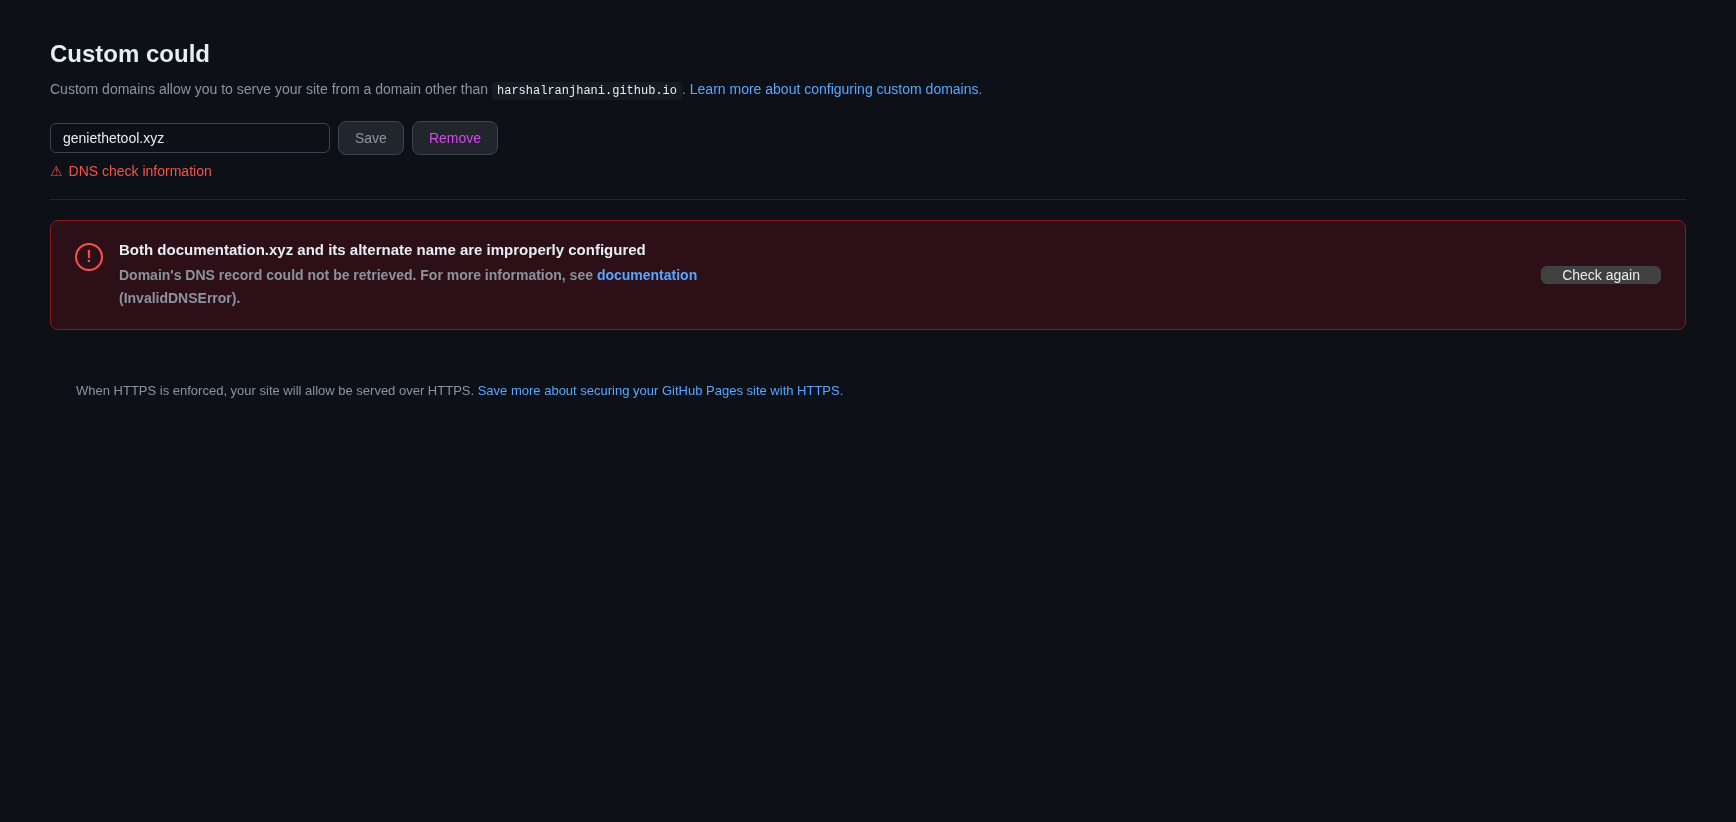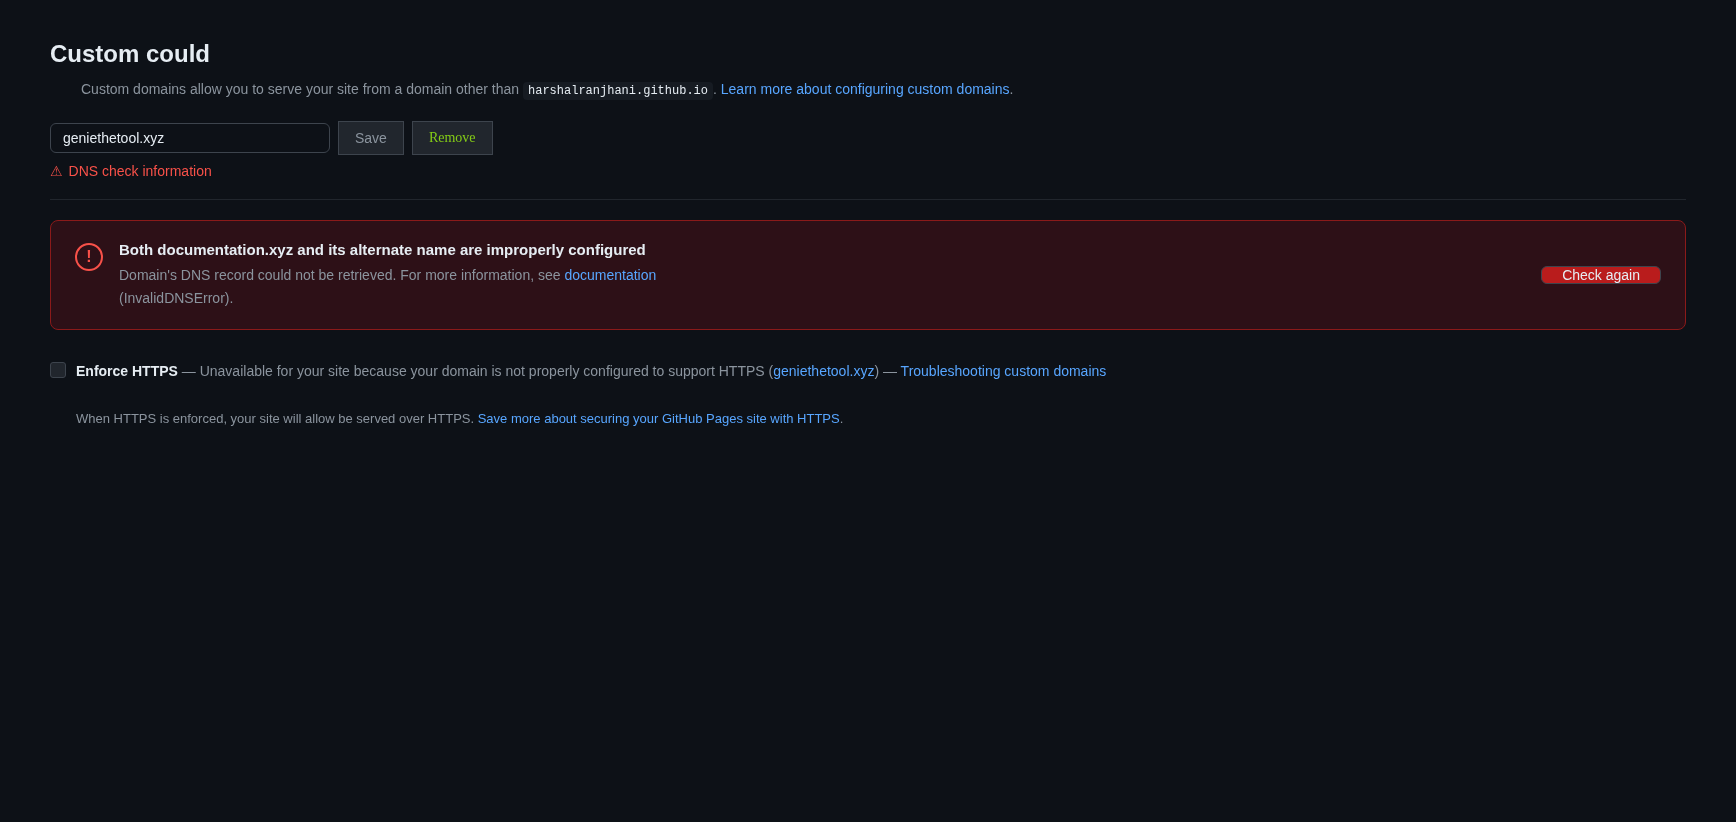--- a/index.html
+++ b/index.html
@@ -23,21 +23,20 @@
       font-weight: 600;
       color: #e6edf3;
       margin-bottom: 10px;
     }
 
     .description {
       color: #8b949e;
       font-size: 14px;
       line-height: 1.6;
       margin-bottom: 20px;
-      margin-left: 31px;
     }
 
     .description code {
       font-family: "SFMono-Regular", Consolas, "Liberation Mono", Menlo, monospace;
       background-color: #161b22;
       padding: 2px 5px;
       border-radius: 4px;
       font-size: 12px;
       color: #e6edf3;
     }
@@ -60,39 +59,38 @@
       border-radius: 6px;
       color: #e6edf3;
       font-size: 14px;
       padding: 6px 12px;
       width: 280px;
       outline: none;
     }
 
     .btn {
       padding: 6px 16px;
-      border-radius: 0;
+      border-radius: 8px;
       font-size: 14px;
       font-weight: 500;
       cursor: pointer;
       border: 1px solid;
       line-height: 20px;
     }
 
     .btn-save {
       background-color: #21262d;
       border-color: #3d444d;
       color: #8b949e;
     }
 
     .btn-remove {
       background-color: #21262d;
       border-color: #3d444d;
-      color: #84cc16;
-      font-family: Liberation Serif, serif;
+      color: #d946ef;
     }
 
     .dns-error {
       color: #f85149;
       font-size: 14px;
       display: flex;
       align-items: center;
       gap: 6px;
       margin-bottom: 20px;
     }
@@ -144,24 +142,25 @@
       font-weight: 700;
       font-size: 15px;
       color: #e6edf3;
       margin-bottom: 6px;
     }
 
     .error-body {
       color: #8b949e;
       font-size: 14px;
       line-height: 1.6;
+      font-weight: bold;
     }
 
     .btn-check-again {
-      background-color: #b91c1c;
+      background-color: #404040;
       border: 1px solid #3d444d;
       color: #e6edf3;
       padding: 0 20px;
       border-radius: 6px;
       font-size: 14px;
       font-weight: 500;
       cursor: pointer;
       white-space: nowrap;
       margin-left: 24px;
       flex-shrink: 0;
@@ -242,23 +241,17 @@
         <span>Domain's DNS record could not be retrieved. For more information, see </span><a class="link" href="#">documentation</a>
         <br>
         <span>(InvalidDNSError).</span>
       </div>
     </div>
   </div>
   <button class="btn-check-again">Check again</button>
 </div>
 
 <div class="https-section">
-  <div class="https-title-row">
-    <input type="checkbox" class="checkbox" disabled="" style="">
-    <span class="https-label">
-      <strong>Enforce HTTPS</strong><span> — Unavailable for your site because your domain is not properly configured to support HTTPS (</span><a class="link" href="#">geniethetool.xyz</a><span>) — </span><a class="link" href="#">Troubleshooting custom domains</a>
-    </span>
-  </div>
   <div class="https-description">
     <br>
     <span>When HTTPS is enforced, your site will allow be served over HTTPS. </span><a class="link" href="#">Save more about securing your GitHub Pages site with HTTPS</a><span>.</span>
   </div>
 </div>
 
 </body></html>

